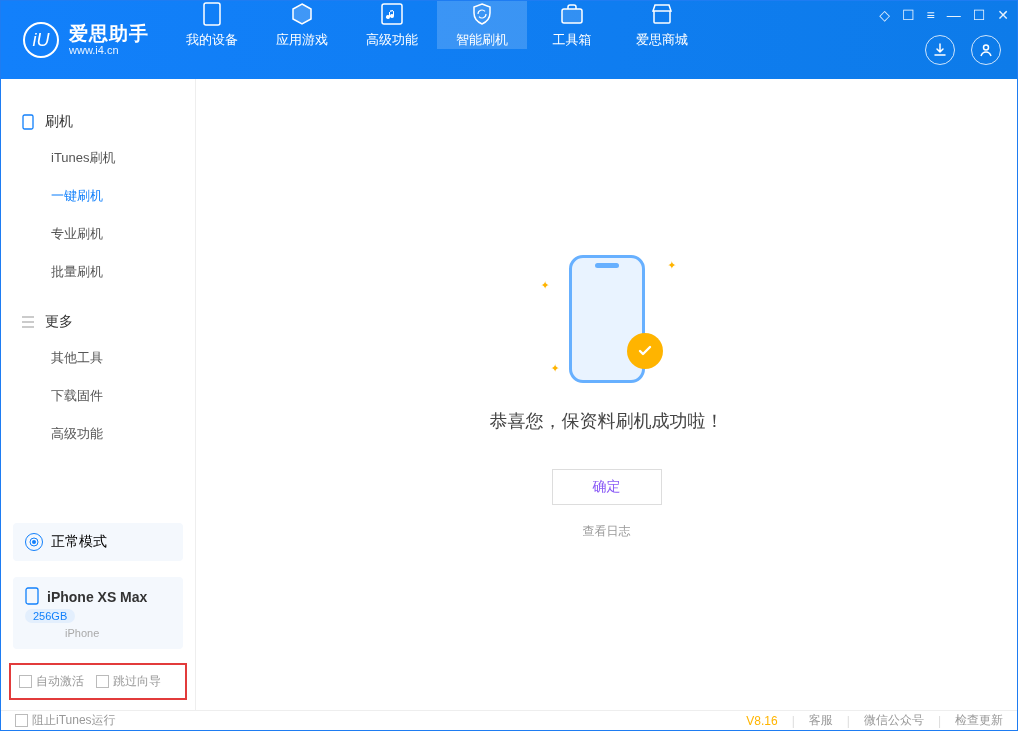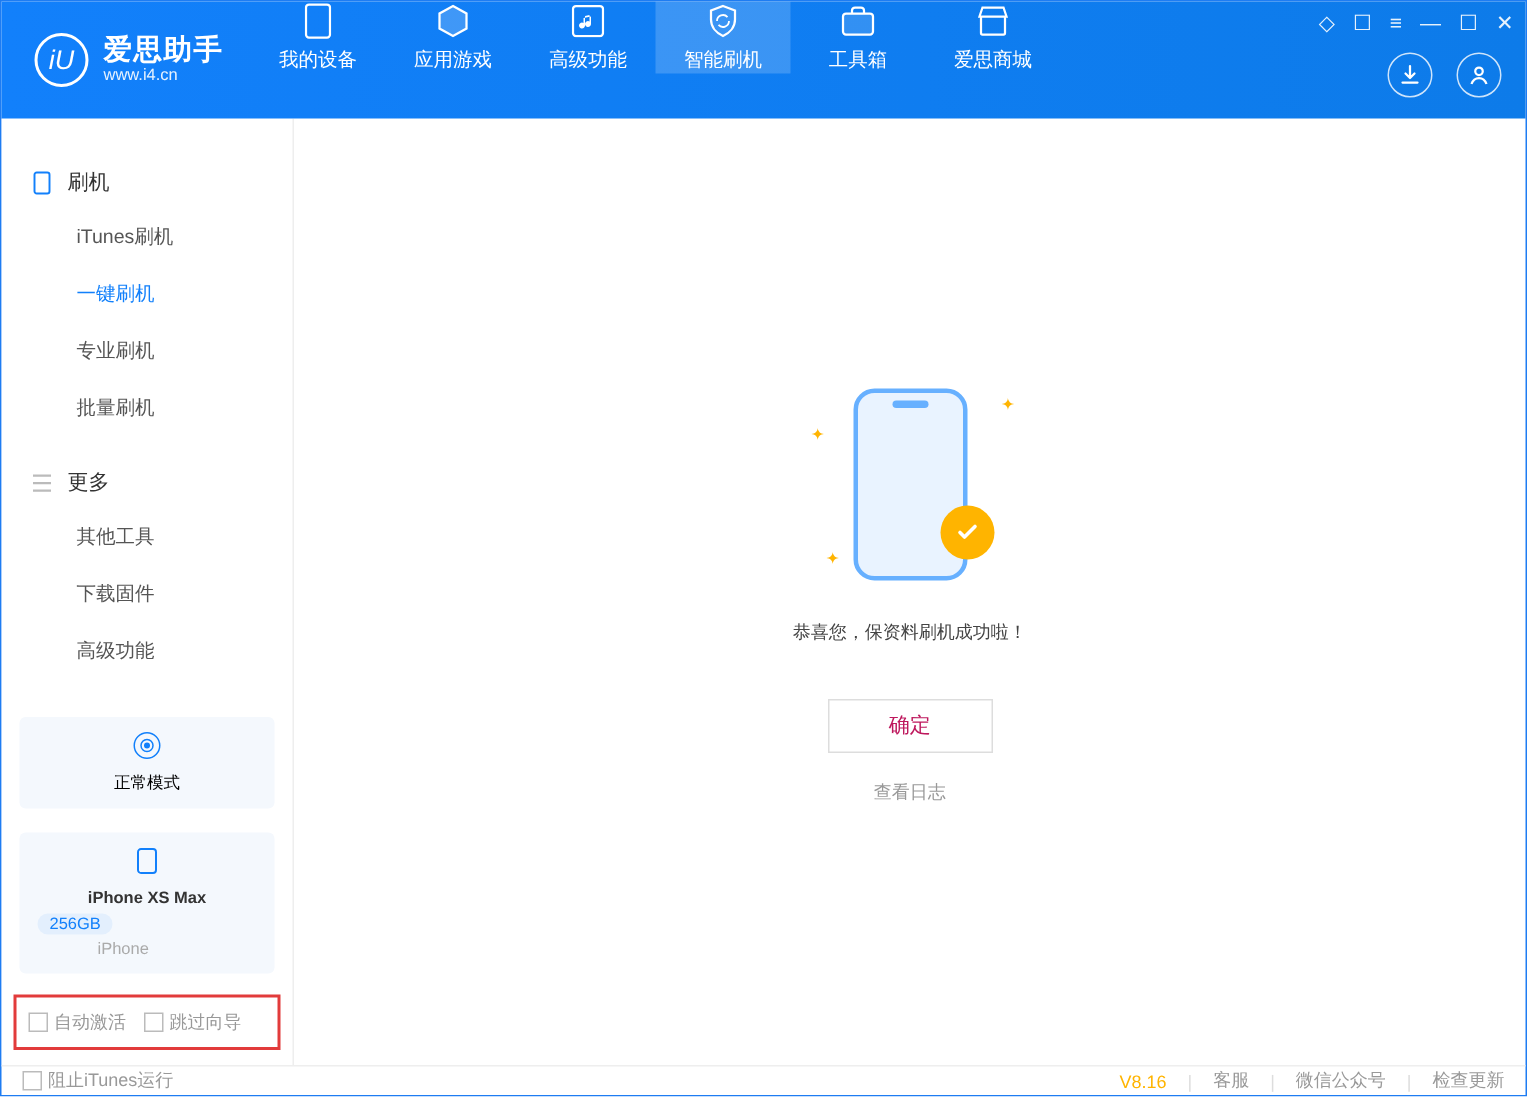--- a/index.html
+++ b/index.html
@@ -20,37 +20,37 @@
 .header-right { position: absolute; right: 16px; bottom: 14px; display: flex; gap: 16px; }
 .circ-btn { width: 30px; height: 30px; border: 1.5px solid rgba(255,255,255,0.8); border-radius: 50%; display: flex; align-items: center; justify-content: center; cursor: pointer; }
 .body { flex: 1; display: flex; overflow: hidden; }
 .sidebar { width: 195px; border-right: 1px solid #eee; display: flex; flex-direction: column; background: #fff; }
 .side-scroll { flex: 1; padding-top: 26px; }
 .group-head { display: flex; align-items: center; gap: 10px; padding: 8px 20px; font-size: 14px; color: #333; font-weight: 500; }
 .group-icon { width: 14px; height: 14px; display: flex; align-items: center; justify-content: center; color: #999; }
 .side-item { padding: 10px 20px 10px 50px; font-size: 13px; color: #555; cursor: pointer; }
 .side-item.active { color: #1280fb; }
 .device-box { margin: 8px 12px; background: #f4f8fd; border-radius: 4px; padding: 10px 12px; }
-.device-row { display: flex; align-items: center; gap: 8px; font-size: 11px; flex-direction: column; }
+.device-row { display: flex; align-items: center; gap: 8px; font-size: 14px; }
 .mode-icon { width: 18px; height: 18px; border-radius: 50%; border: 1.5px solid #1280fb; display: flex; align-items: center; justify-content: center; }
 .device-name { font-weight: 600; color: #333; margin-top: 2px; }
 .storage-pill { display: inline-block; background: #e3effd; color: #1280fb; border-radius: 9px; padding: 1px 8px; font-size: 11px; margin-top: 4px; }
 .device-type { font-size: 11px; color: #aaa; margin-top: 3px; margin-left: 40px; }
 .options-row { border: 2px solid #e23b3b; margin: 6px 8px 10px 8px; padding: 8px 8px; display: flex; gap: 12px; align-items: center; }
 .chk-wrap { display: flex; align-items: center; gap: 4px; font-size: 12px; color: #999; cursor: pointer; }
 .chk-box { width: 13px; height: 13px; border: 1px solid #bbb; }
 .main { flex: 1; display: flex; flex-direction: column; align-items: center; justify-content: center; position: relative; }
 .success-graphic { position: relative; width: 140px; height: 140px; margin-bottom: 20px; }
 .phone { width: 76px; height: 128px; border: 3px solid #67b0ff; border-radius: 14px; background: #e9f3ff; position: absolute; left: 32px; top: 6px; }
 .phone::before { content:""; position:absolute; top:5px; left:50%; transform:translateX(-50%); width:24px; height:5px; background:#67b0ff; border-radius:3px;}
 .badge { position: absolute; right: 14px; bottom: 20px; width: 36px; height: 36px; border-radius: 50%; background: #ffb400; display:flex; align-items:center; justify-content:center; }
 .sparkle { position:absolute; color:#ffb400; font-size:11px;}
 .s1{ left:4px; top:30px;} .s2{ right:0px; top:10px;} .s3{ left:14px; bottom:14px;}
-.success-text { font-size: 12px; color: #444; margin-bottom: 36px; }
-.ok-btn { border: 1px solid #ddd; padding: 8px 40px; font-size: 14px; color: #be185d; background:#fff; cursor:pointer; margin-bottom: 18px; }
+.success-text { font-size: 18px; color: #444; margin-bottom: 36px; }
+.ok-btn { border: 1px solid #ddd; padding: 8px 40px; font-size: 14px; color: #8b5cf6; background:#fff; cursor:pointer; margin-bottom: 18px; }
 .log-link { font-size: 12px; color: #999; cursor:pointer; }
 .footer { height: 20px; border-top: 1px solid #eee; display: flex; align-items: center; padding: 0 14px; font-size: 12px; color: #999; justify-content: space-between; }
 .footer-left { display:flex; align-items:center; gap:5px;}
 .footer-right { display:flex; align-items:center; gap:14px;}
 .footer-right span { cursor:pointer; }
 .footer-right .sep { color:#ddd; cursor:default;}
 .ver { color:#ffb400; }
 svg { display:block; }
 </style>
 </head>

